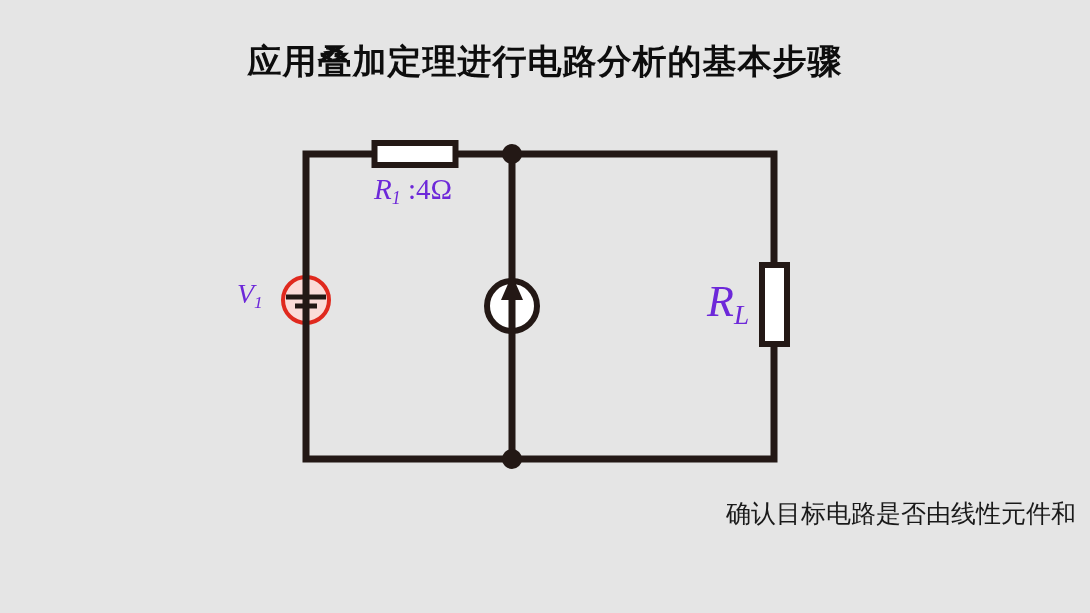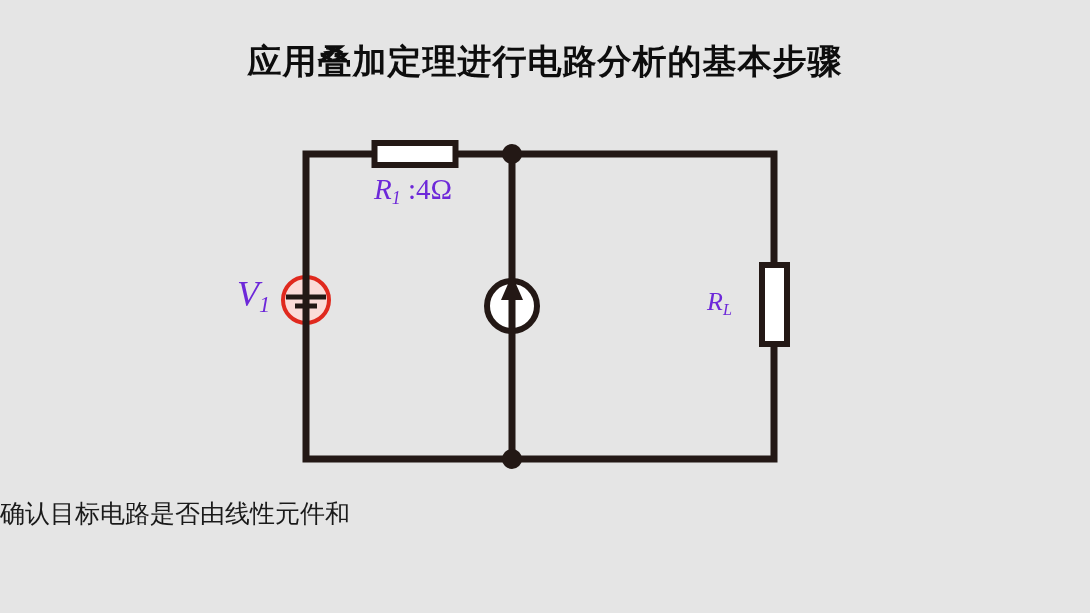--- a/index.html
+++ b/index.html
@@ -54,35 +54,35 @@
   }
   .label-r1 {
     left: 374px;
     top: 172px;
     font-size: 29px;
     line-height: 34px;
   }
   .label-v1 {
     left: 237px;
     top: 272px;
-    font-size: 36px;
+    font-size: 28px;
     line-height: 44px;
   }
   .label-rl {
     left: 707px;
     top: 278px;
-    font-size: 26px;
+    font-size: 44px;
     line-height: 48px;
   }
   .caption {
     position: absolute;
     top: 496px;
     left: 0;
     width: 1076px;
-    text-align: left;
+    text-align: right;
     font-size: 25px;
     line-height: 35px;
     color: #1a1a1a;
   }
 </style>
 </head>
 <body>
 
 <div class="stage">
 

